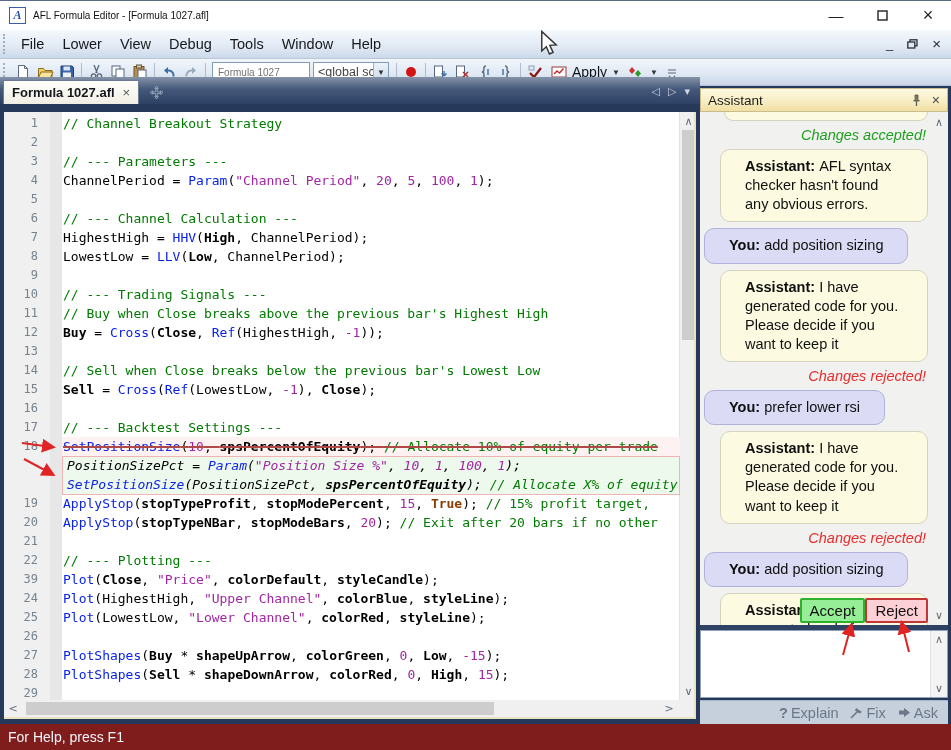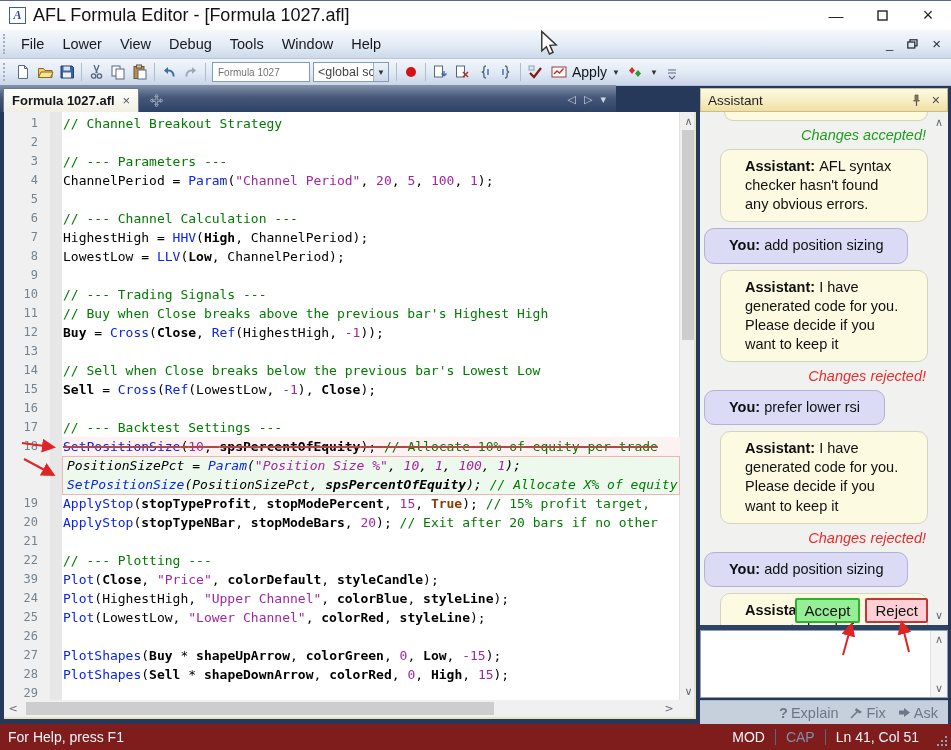--- a/index.html
+++ b/index.html
@@ -3,21 +3,21 @@
 <meta charset="utf-8">
 <style>
   * { box-sizing: border-box; margin: 0; padding: 0; }
   html,body { width: 951px; height: 750px; overflow: hidden; }
   body { position: relative; background: #26395b; font-family: "Liberation Sans", sans-serif; }
   .abs { position: absolute; }
 
   
   #titlebar { left:0; top:0; width:951px; height:30px; background:#ffffff; border-top:1px solid #5a6b85; display:flex; align-items:center; }
   #app-icon { width:17px; height:17px; margin:0 7px 0 9px; border:1px solid #3a5fa8; background:#fff; color:#2b4fa0; font:italic bold 12px "Liberation Serif", serif; display:flex; align-items:center; justify-content:center; }
-  #title-text { font-size:18px; color:#111; }
+  #title-text { font-size:10px; color:#111; }
   #win-buttons { margin-left:auto; display:flex; height:100%; }
   .win-btn { width:46px; height:100%; display:flex; align-items:center; justify-content:center; color:#222; font-size:15px; }
 
   
   #menubar { left:0; top:30px; width:951px; height:29px; background:linear-gradient(180deg,#f4f8fc 0%, #e3ebf5 55%, #ccd9ea 100%); display:flex; align-items:center; border-bottom:1px solid #b9c6d8; }
   .grip { width:5px; height:70%; margin:0 4px 0 3px; border-left:2px dotted #9fb0c6; }
   .menu-item { padding:4px 9px; font-size:14.5px; color:#16191d; }
   #mdi-buttons { margin-left:auto; display:flex; align-items:center; gap:14px; padding-right:10px; color:#2a2f38; }
   .mdi-b { font-size:13px; line-height:10px; }
 
@@ -28,21 +28,21 @@
   #formula-input { width:98px; height:20px; background:#fff; border:1px solid #7f9db9; font-size:10px; color:#737373; padding:4px 5px; display:flex; align-items:center; margin:0 3px; }
   #target-combo { width:76px; height:20px; background:#fff; border:1px solid #7f9db9; font-size:12.5px; color:#444; display:flex; align-items:center; margin-right:4px; }
   #target-combo .val { flex:1; padding-left:4px; overflow:hidden; white-space:nowrap; }
   #target-combo .dd { width:15px; height:100%; background:linear-gradient(#eef3f9,#ccd9ea); border-left:1px solid #9fb2c8; font-size:8px; color:#333; display:flex; align-items:center; justify-content:center; }
   #apply-group { display:flex; align-items:center; gap:2px; padding:0 2px; }
   #apply-label { font-size:14px; color:#101418; }
   .dd-arrow { font-size:8px; color:#333; padding:0 3px; }
   #overflow-btn { margin-left:6px; color:#5a6b82; font-size:9px; display:flex; flex-direction:column; align-items:center; line-height:5px; padding-top:4px; }
 
   
-  #tabbar { left:0; top:85px; width:616px; height:27px; background:linear-gradient(180deg,#8593a8 0%, #46597b 45%, #2c4164 100%); display:flex; align-items:flex-end; }
+  #tabbar { left:0; top:77px; width:700px; height:27px; background:linear-gradient(180deg,#8593a8 0%, #46597b 45%, #2c4164 100%); display:flex; align-items:flex-end; }
   #doc-tab { margin-left:3px; height:24px; background:linear-gradient(#fefefb,#f1efe4); border:1px solid #6b7a92; border-bottom:none; display:flex; align-items:center; padding:0 8px; gap:8px; }
   #tab-label { font-size:13px; font-weight:bold; color:#14171c; }
   #tab-close { color:#555; font-size:13px; }
   #dock-icon { margin-left:10px; margin-bottom:4px; color:#9aa8bc; }
   #tab-nav { margin-left:auto; display:flex; align-items:center; gap:8px; padding:0 10px 6px 0; color:#cdd6e4; font-size:11px; }
 
   
   #editor-area { left:4px; top:112px; width:692px; height:588px; background:#ffffff; overflow:hidden; }
   #gutter-bg { position:absolute; left:0; top:0; width:46px; height:100%; background:#f0f0f0; }
   #fold-bg { position:absolute; left:46px; top:0; width:12px; height:100%; background:#e7e7e7; }
@@ -76,21 +76,21 @@
   #chat-scroll { position:absolute; right:0; top:0; width:18px; height:100%; background:#f1f1f0; }
   #chat-msgs { position:absolute; left:4px; top:0; width:226px; display:flex; flex-direction:column; gap:6px; }
   .bubble { border-radius:10px; padding:7px 24px; font-size:14.5px; line-height:1.32; color:#101010; }
   .bubble .spk { font-weight:bold; }
   .bubble.assistant { background:#fcfbe1; border:1px solid #d4d4c0; align-self:flex-end; margin-right:2px; max-width:208px; min-width:208px; }
   .bubble.you { background:#dbdbf6; border:1px solid #b2b2d6; align-self:flex-start; max-width:212px; }
   .partial { height:9px; background:#fcfbe1; border:1px solid #d4d4c0; border-top:none; border-radius:0 0 10px 10px; margin:0 2px 0 20px; align-self:stretch; }
   .status-line { font-size:14.5px; font-style:italic; text-align:right; padding-right:4px; }
   .status-line.accepted { color:#1e9e1e; }
   .status-line.rejected { color:#e82c2c; }
-  #decide-row { position:absolute; right:20px; bottom:2px; display:flex; gap:5px; z-index:3; }
+  #decide-row { position:absolute; right:20px; bottom:2px; display:flex; z-index:3; }
   .decide-btn { font-size:15px; color:#101010; padding:2px 8px; border-radius:2px; }
   #accept-btn { background:#96ee96; border:2px solid #2eb22e; }
   #reject-btn { background:#fcd0d4; border:2px solid #c23636; }
 
   #assist-splitter { left:700px; top:625px; width:248px; height:5px; background:#2e4263; }
   #assist-input { left:700px; top:630px; width:248px; height:68px; background:#ffffff; border:1px solid #8fa0b8; }
   #assist-input .sbtrack { position:absolute; right:0; top:0; width:17px; height:100%; background:#f4f4f4; border-left:1px solid #e0e0e0; }
   #assist-footer { left:700px; top:700px; width:248px; height:24px; background:#c6d0dd; border-top:1px solid #a8b6c9; display:flex; align-items:center; justify-content:flex-end; gap:12px; padding-right:10px; color:#6b7889; font-size:14.5px; }
   .footer-item { display:flex; align-items:center; gap:3px; }
 
@@ -403,39 +403,20 @@
         <svg width="13" height="11" viewBox="0 0 13 11">
           <path d="M1 3.5 h5 V1 l6 4.5 -6 4.5 V7.5 h-5 Z" fill="#6b7889"></path>
         </svg>
       </span>
     <span>Ask</span>
   </span>
 </div>
 
 <div class="abs" id="statusbar">
   <span id="status-help">For Help, press F1</span>
-  <div id="status-right">
-    <span class="st-seg">MOD</span>
-    <span class="st-sep"></span>
-    <span class="st-seg dim">CAP</span>
-    <span class="st-sep"></span>
-    <span class="st-seg">Ln 41, Col 51</span>
-    <span id="resize-grip">
-      <svg width="12" height="12">
-          <g fill="#8fa0b8">
-            <rect x="9" y="1" width="2" height="2"></rect>
-            <rect x="9" y="5" width="2" height="2"></rect>
-            <rect x="9" y="9" width="2" height="2"></rect>
-            <rect x="5" y="5" width="2" height="2"></rect>
-            <rect x="5" y="9" width="2" height="2"></rect>
-            <rect x="1" y="9" width="2" height="2"></rect>
-          </g>
-        </svg>
-    </span>
-  </div>
 </div>
 
 <svg class="abs overlay" width="951" height="750">
   <defs>
     <marker id="ah" markerWidth="7" markerHeight="7" refX="5" refY="3.5" orient="auto">
       <path d="M0,0 L7,3.5 L0,7 Z" fill="#e02424"></path>
     </marker>
   </defs>
   <line x1="22" y1="443" x2="52" y2="447" stroke="#e02424" stroke-width="2" marker-end="url(#ah)"></line>
   <line x1="24" y1="459" x2="52" y2="474" stroke="#e02424" stroke-width="2" marker-end="url(#ah)"></line>

